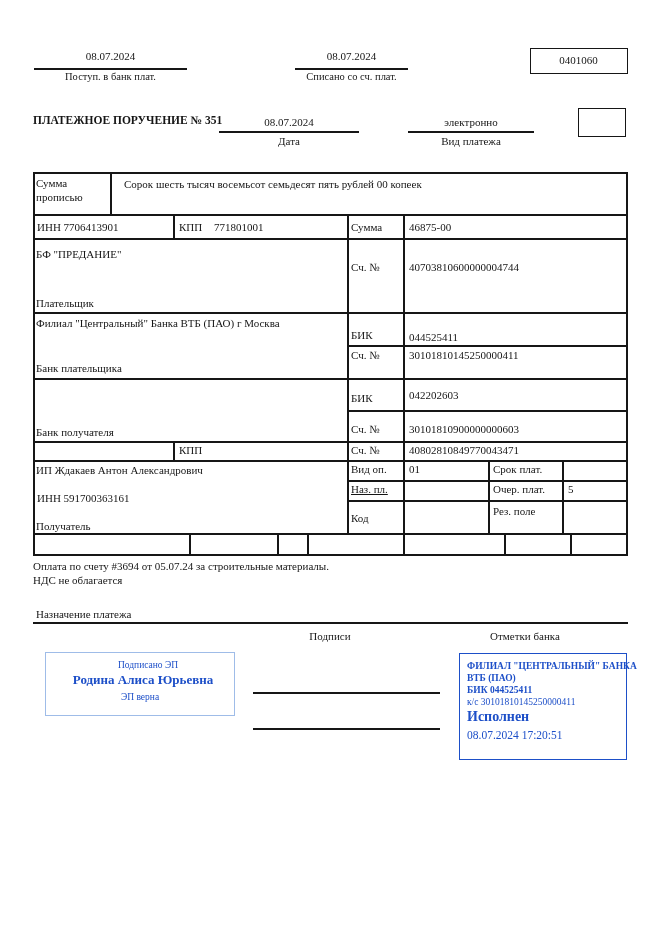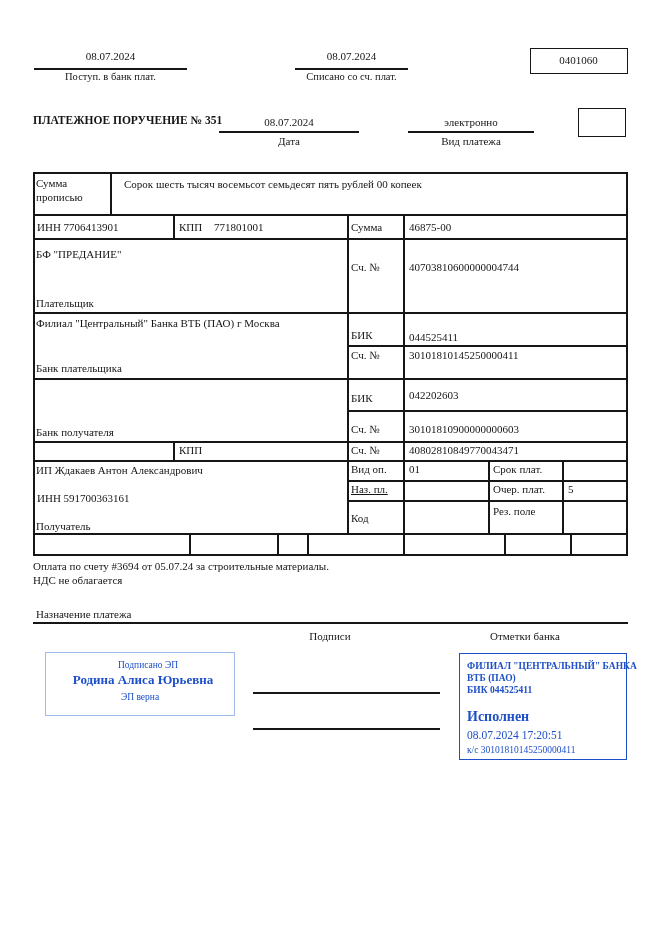--- a/index.html
+++ b/index.html
@@ -132,17 +132,17 @@
   <div class="st c b" style="left:63px;top:672px;width:160px;text-align:center;font-size:13px;">Родина Алиса Юрьевна</div>
   <div class="st c" style="left:45px;top:692px;width:190px;text-align:center;">ЭП верна</div>
 
   <div class="ul" style="left:253px;top:692px;width:187px;"></div>
   <div class="ul" style="left:253px;top:728px;width:187px;"></div>
 
   <div class="stampbox" style="left:459px;top:653px;width:168px;height:107px;"></div>
   <div class="st b" style="left:467px;top:661px;">ФИЛИАЛ "ЦЕНТРАЛЬНЫЙ" БАНКА</div>
   <div class="st b" style="left:467px;top:673px;">ВТБ (ПАО)</div>
   <div class="st b" style="left:467px;top:685px;">БИК 044525411</div>
-  <div class="st" style="left:467px;top:697px;margin-top:48px;">к/с 30101810145250000411</div>
+  <div class="st" style="left:467px;top:697px;">к/с 30101810145250000411</div>
   <div class="st b" style="left:467px;top:709px;font-size:14px;">Исполнен</div>
   <div class="st" style="left:467px;top:729px;font-size:11.5px;">08.07.2024 17:20:51</div>
 
 </div>
 
 </body></html>

